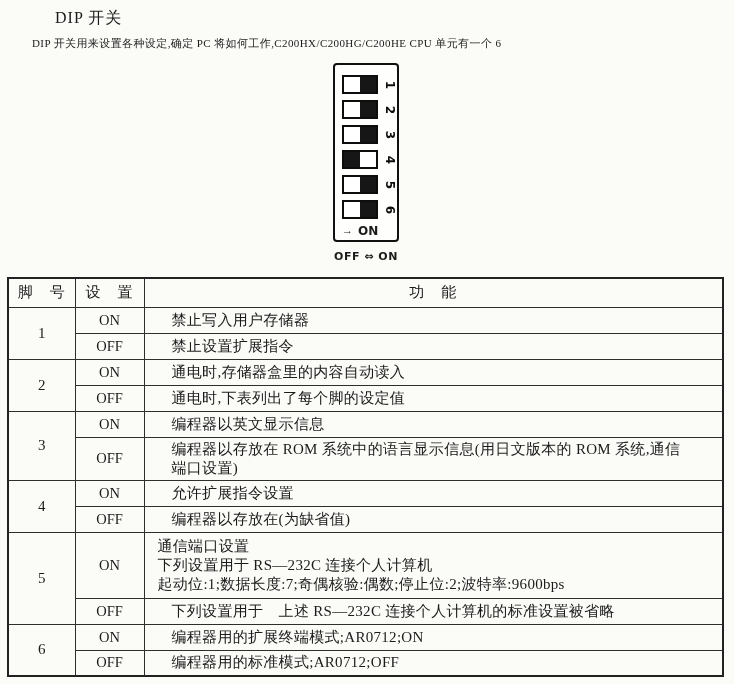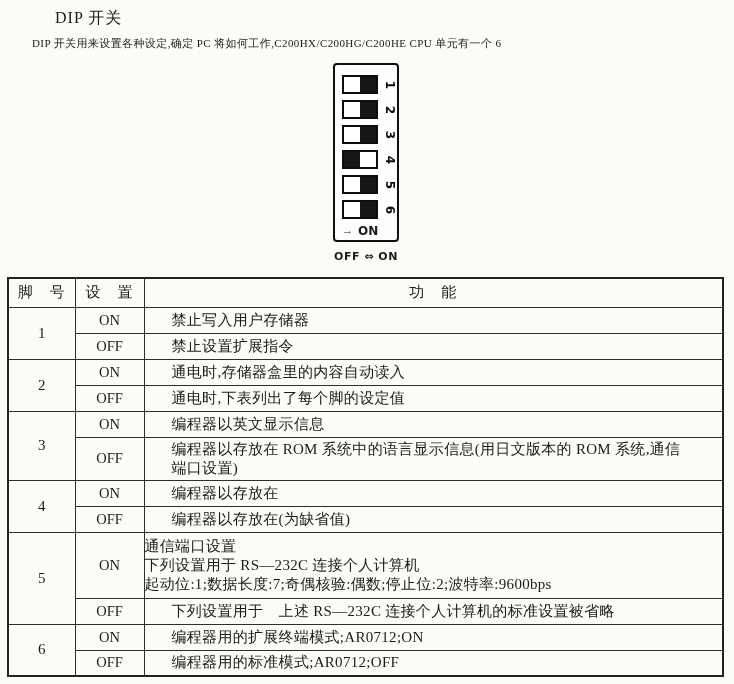--- a/index.html
+++ b/index.html
@@ -125,21 +125,21 @@
     text-align:center;
     font-size:14.5px;
   }
   td.fn{
     padding:2px 27px;
     letter-spacing:0.3px;
   }
   td.fn.multiline{
     white-space:pre-line;
     line-height:19px;
-    padding:4px 0;
+    padding:4px 13px;
   }
 </style>
 </head>
 <body>
 
 <div class="page">
 
   <div class="heading">DIP 开关</div>
 
   <div>
@@ -241,21 +241,21 @@
         <td class="fn">编程器以英文显示信息</td>
       </tr>
       <tr>
         <td class="set">OFF</td>
         <td class="fn">编程器以存放在 ROM 系统中的语言显示信息(用日文版本的 ROM 系统,通信端口设置)</td>
       </tr>
 
       <tr>
         <td class="pin" rowspan="2">4</td>
         <td class="set">ON</td>
-        <td class="fn">编程器以存放在</td>
+        <td class="fn">允许扩展指令设置</td>
       </tr>
       <tr>
         <td class="set">OFF</td>
         <td class="fn">编程器以存放在(为缺省值)</td>
       </tr>
 
       <tr>
         <td class="pin" rowspan="2">5</td>
         <td class="set">ON</td>
         <td class="fn multiline">通信端口设置

